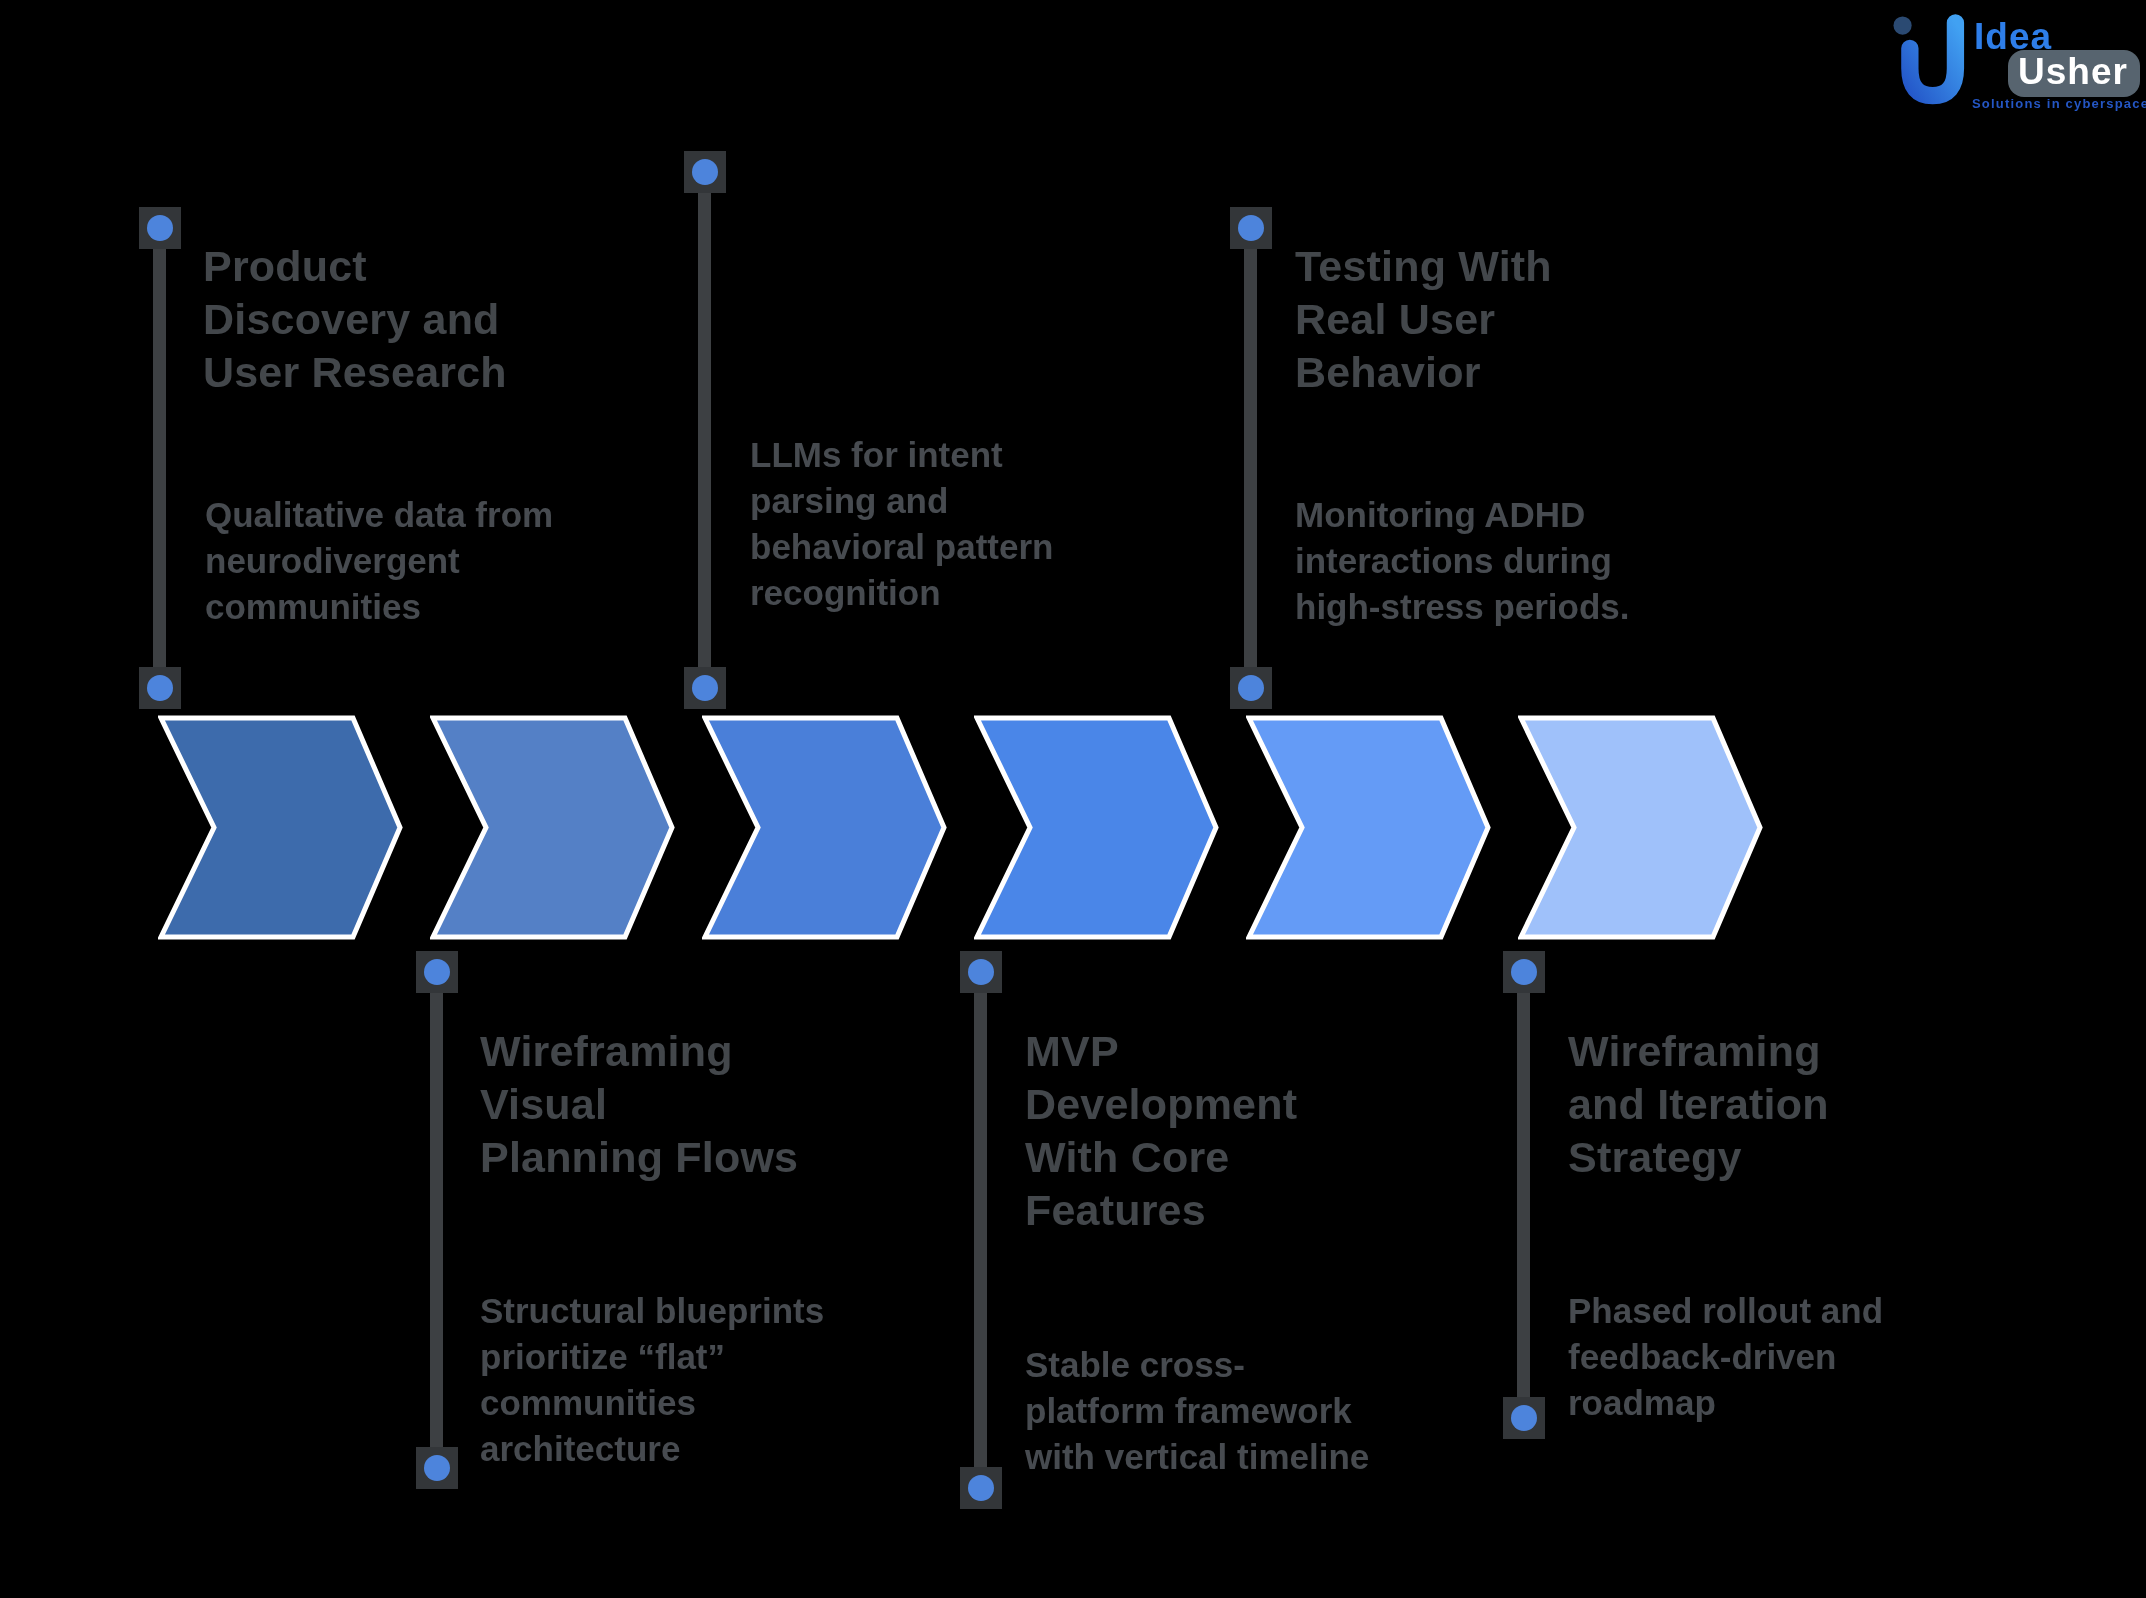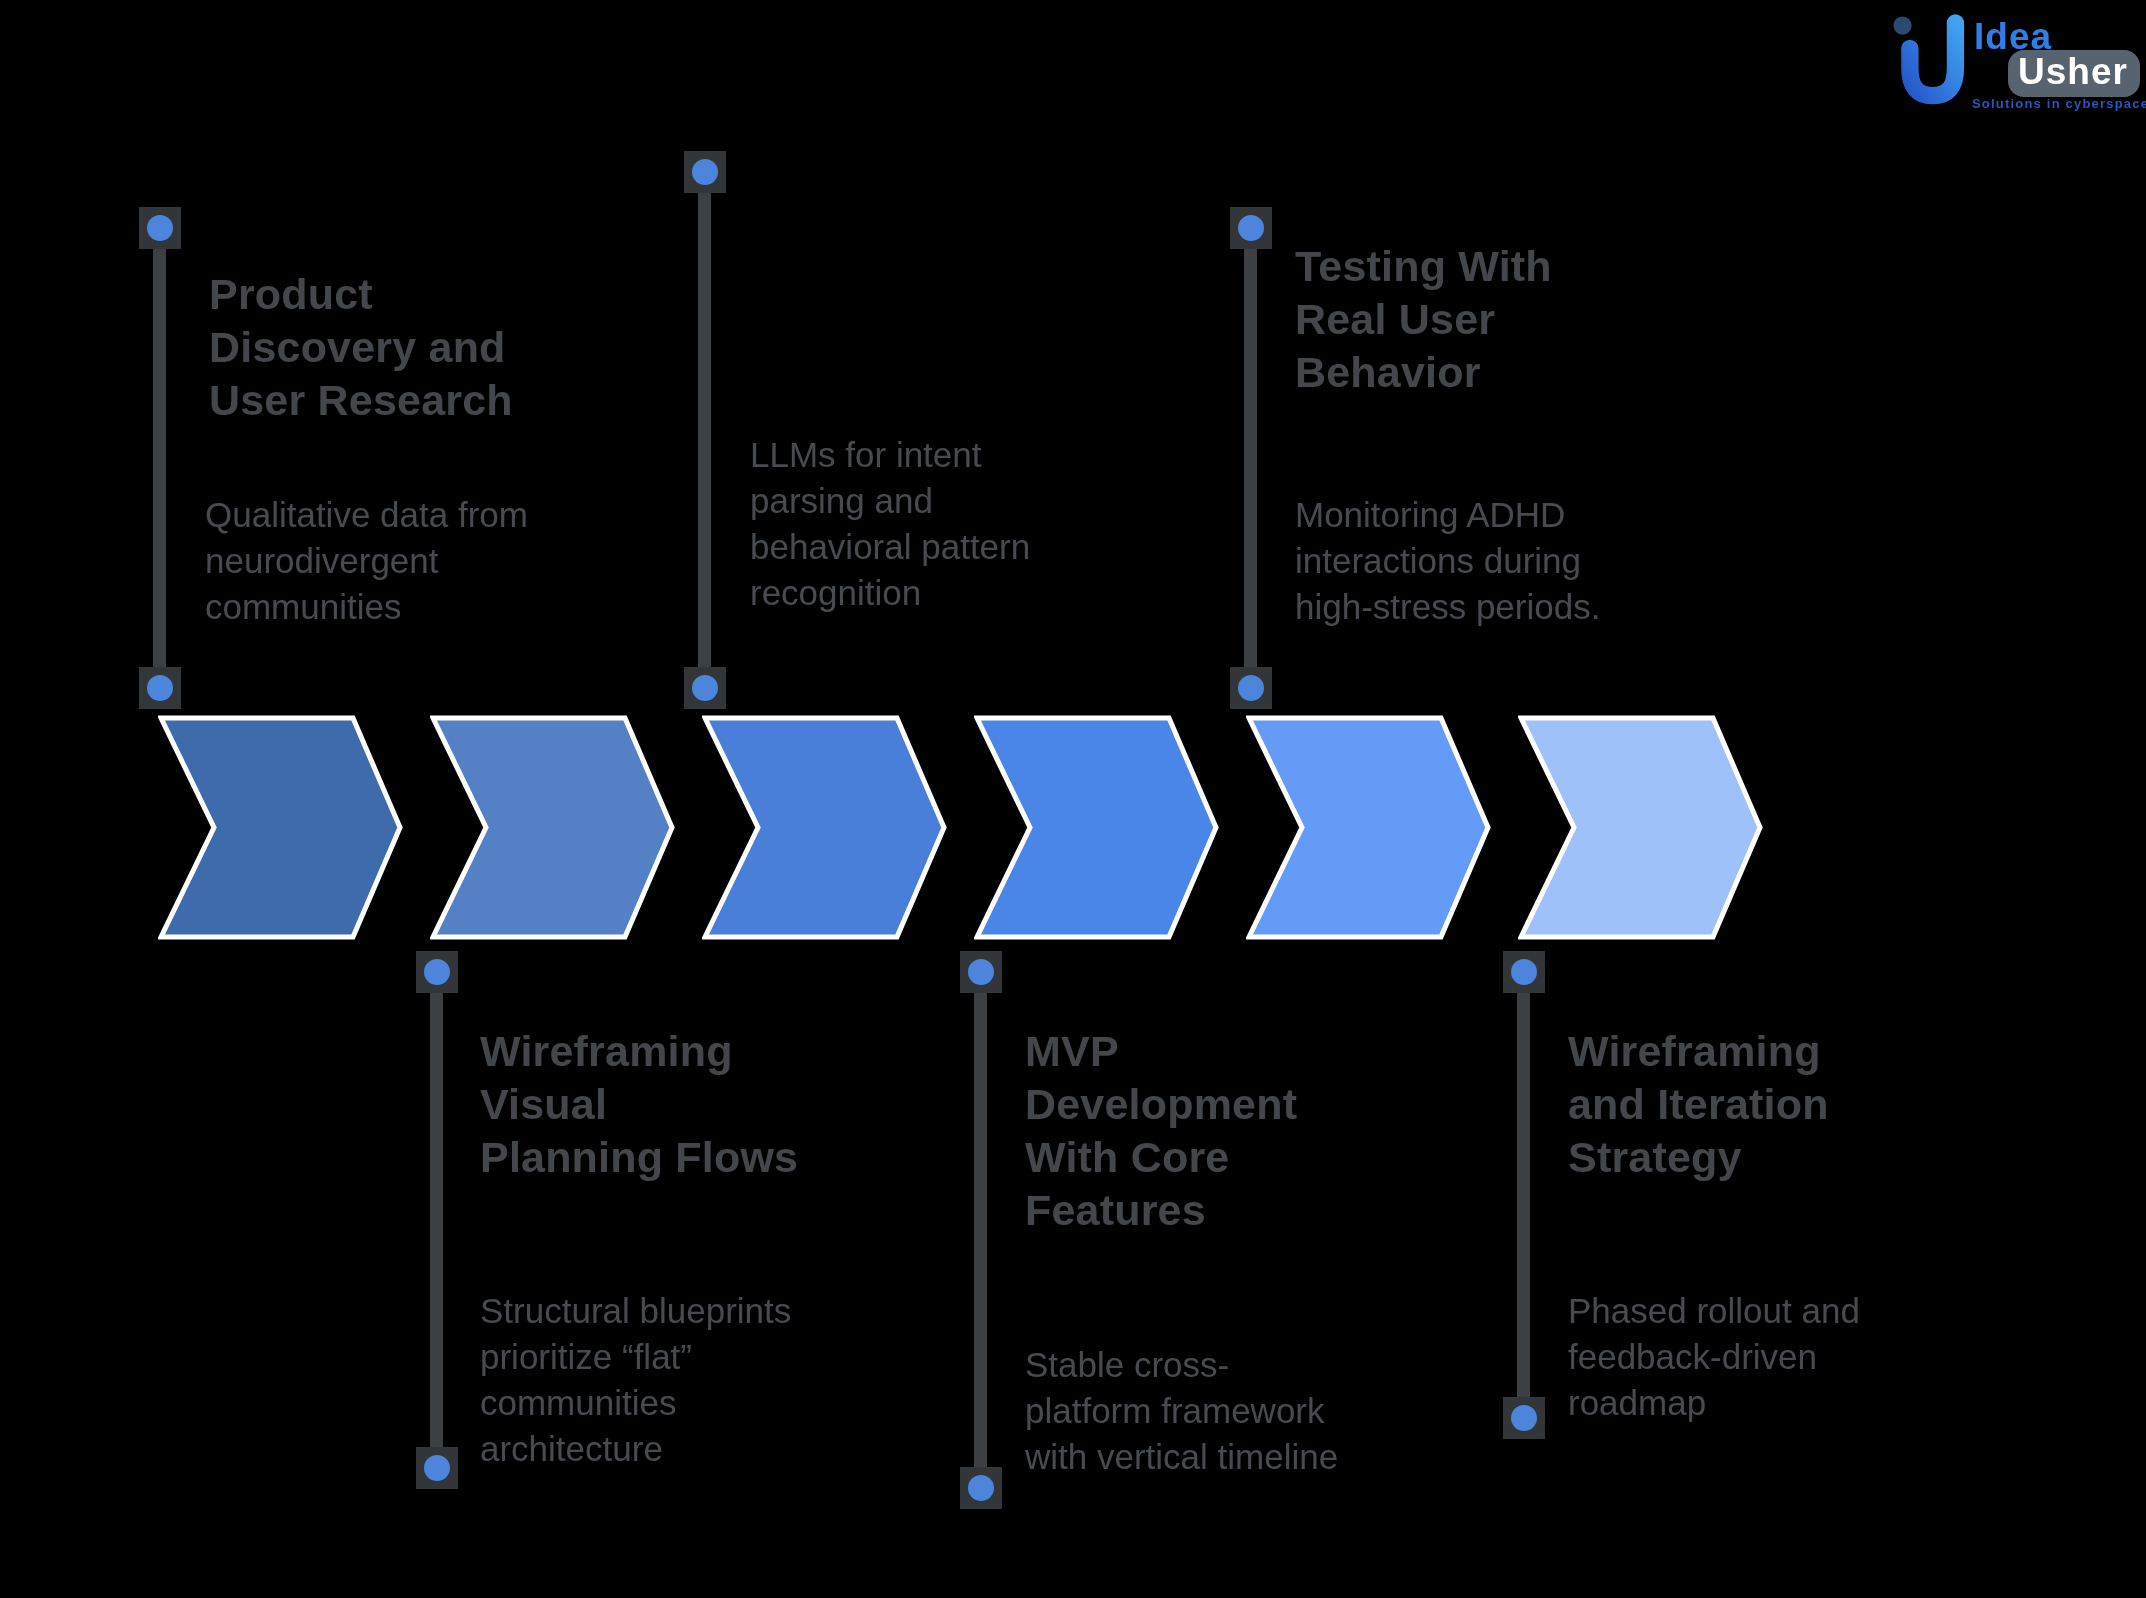--- a/index.html
+++ b/index.html
@@ -6,32 +6,32 @@
   #canvas {
     position:relative; width:2146px; height:1598px; background:#000;
     font-family:"Liberation Sans", sans-serif; overflow:hidden;
   }
   .step-title {
     position:absolute; white-space:pre-line; color:#43474b;
     font-weight:700; font-size:43px; line-height:53px; letter-spacing:.2px;
   }
   .step-desc {
     position:absolute; white-space:pre-line; color:#474b50;
-    font-weight:400; font-size:35px; line-height:46px;
+    font-weight:700; font-size:35px; line-height:46px;
   }
   .vline { position:absolute; width:13px; background:#3d4043; }
   .dot-wrap {
     position:absolute; width:42px; height:42px; background:#333639;
     display:flex; align-items:center; justify-content:center;
   }
   .dot { width:26px; height:26px; border-radius:50%; background:#4d84dc; }
   .chev { position:absolute; top:715px; width:245px; height:225px; }
 
   
-  .t1  { left:209px;  top:240px;  width:460px;margin-top:28px; }
+  .t1  { left:203px;  top:240px;  width:460px; }
   .d1  { left:205px;  top:492px;  width:460px; }
   .t3  { left:750px;  top:178px;  width:460px; }
   .d3  { left:750px;  top:432px;  width:460px; }
   .t5  { left:1295px; top:240px;  width:460px; }
   .d5  { left:1295px; top:492px;  width:460px; }
   .t2  { left:480px;  top:1025px; width:460px; }
   .d2  { left:480px;  top:1288px; width:460px; }
   .t4  { left:1025px; top:1025px; width:460px; }
   .d4  { left:1025px; top:1342px; width:460px; }
   .t6  { left:1568px; top:1025px; width:460px; }

